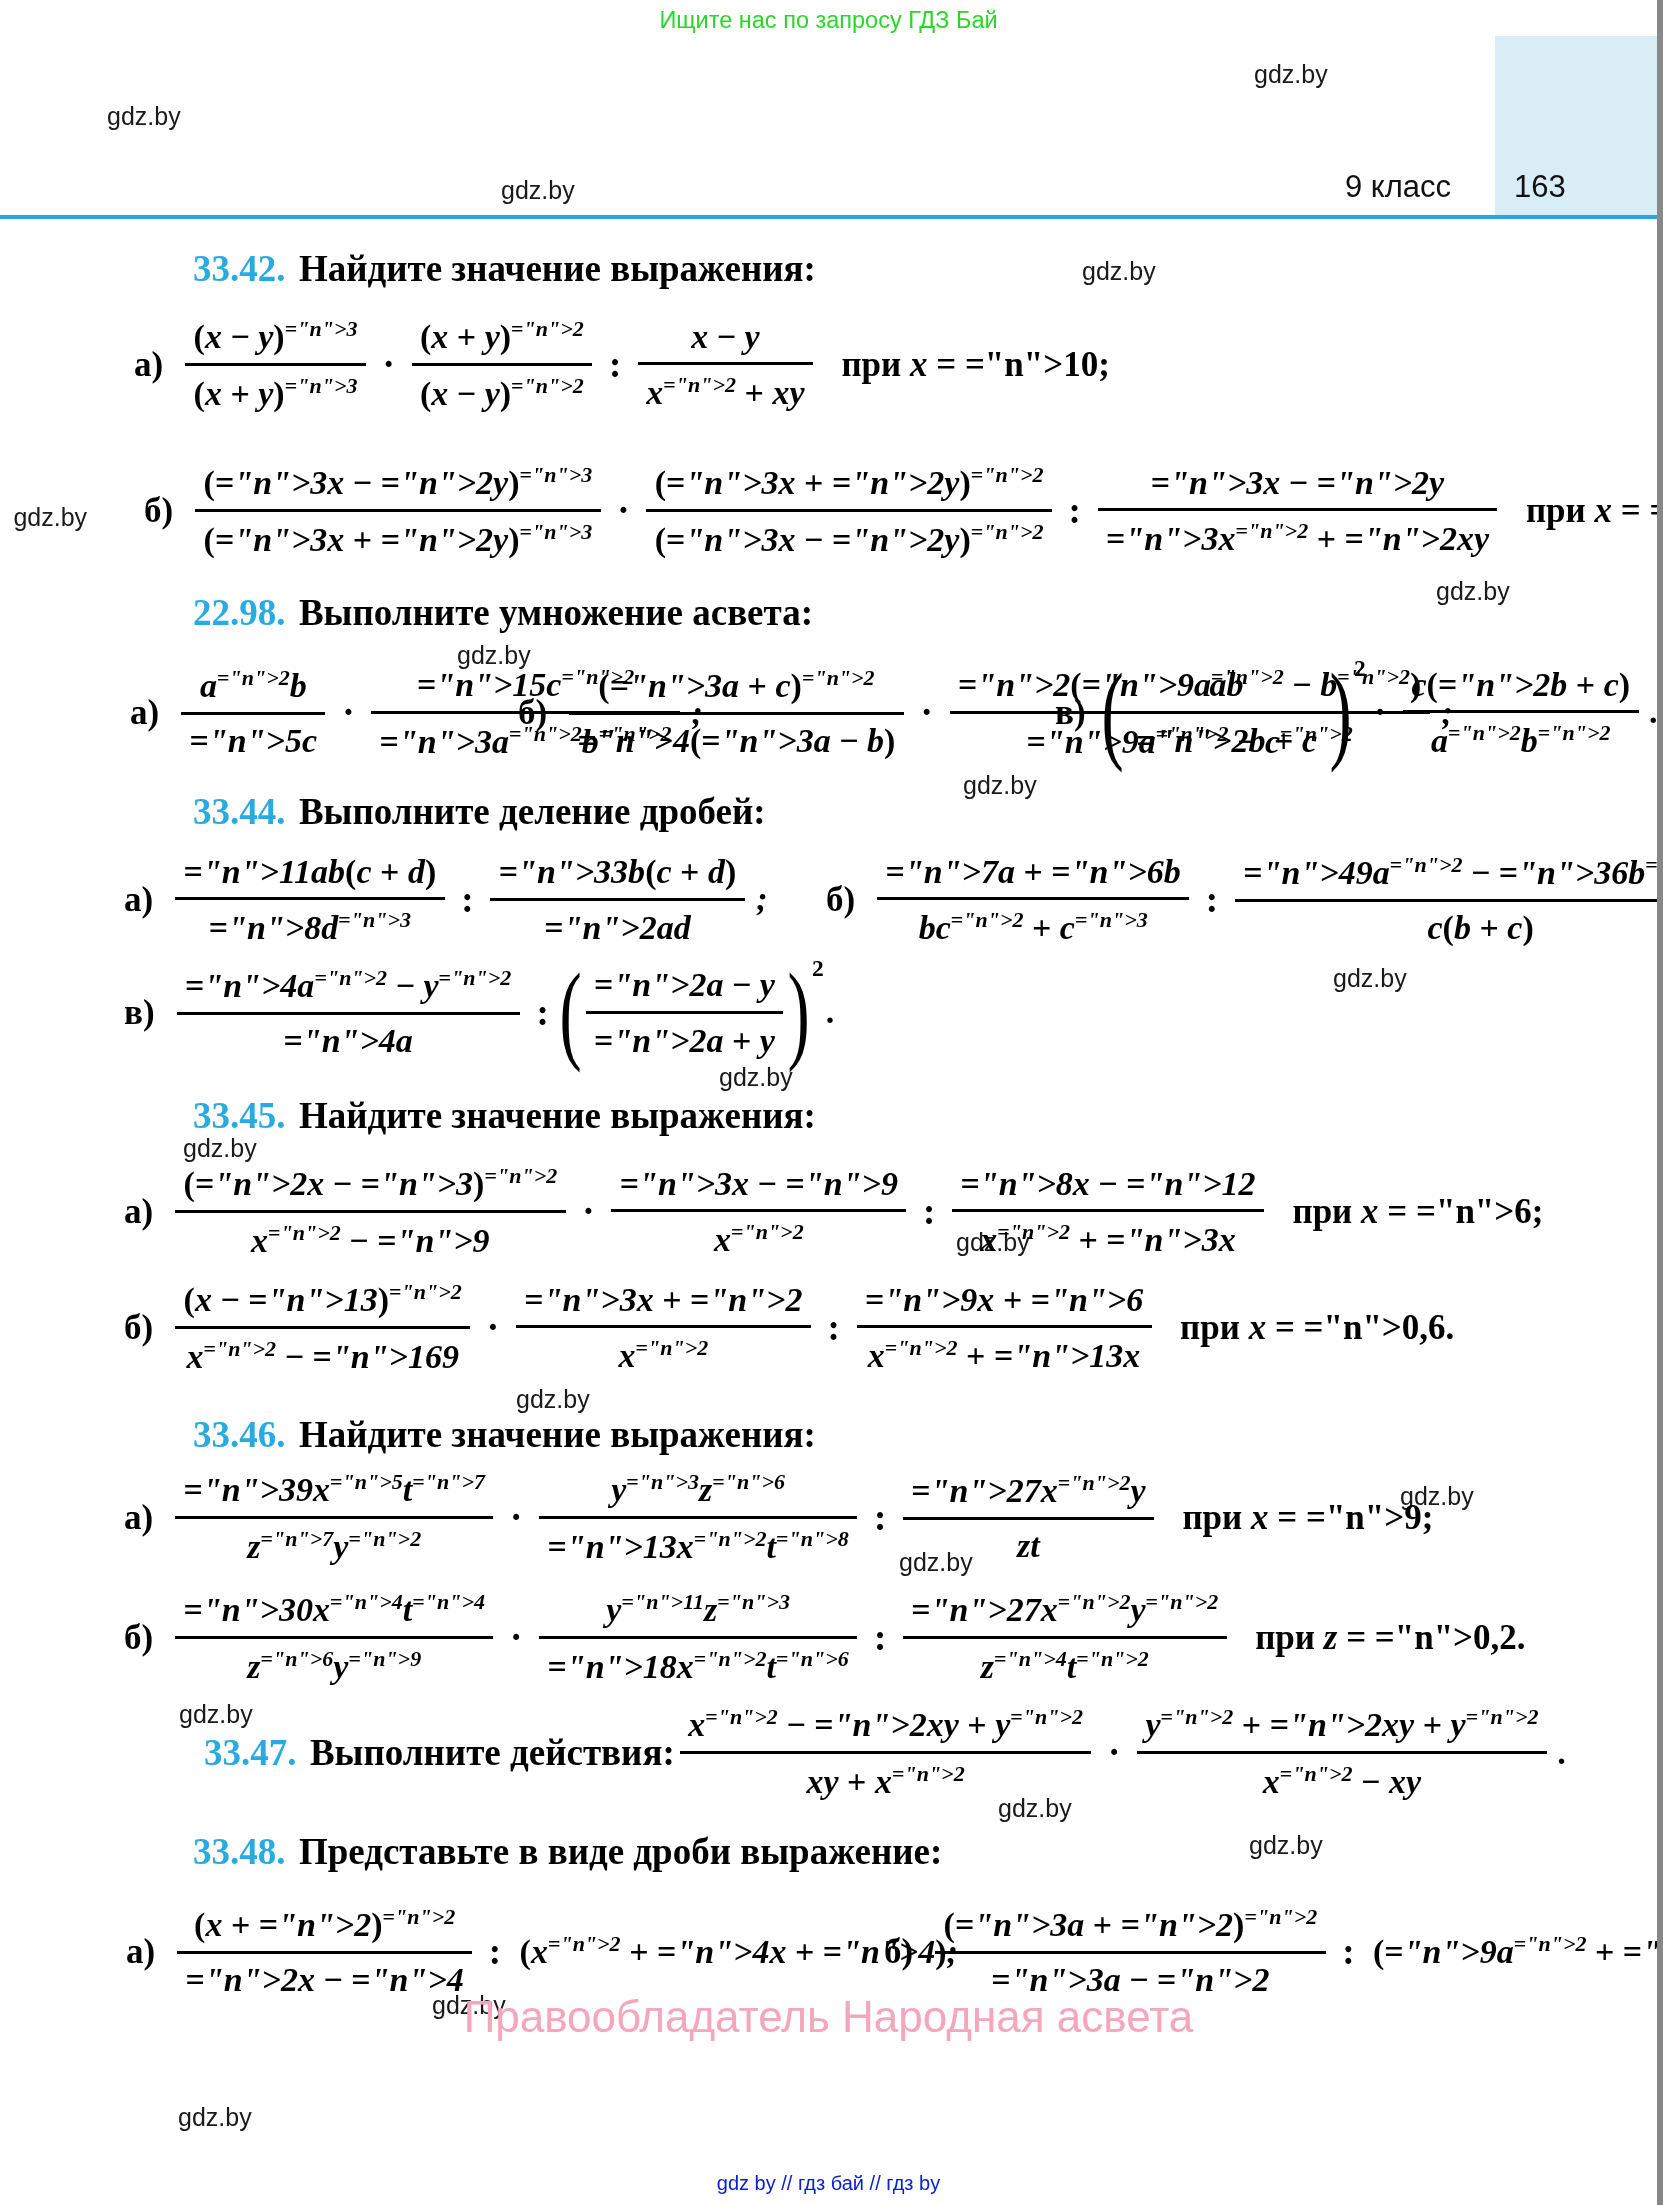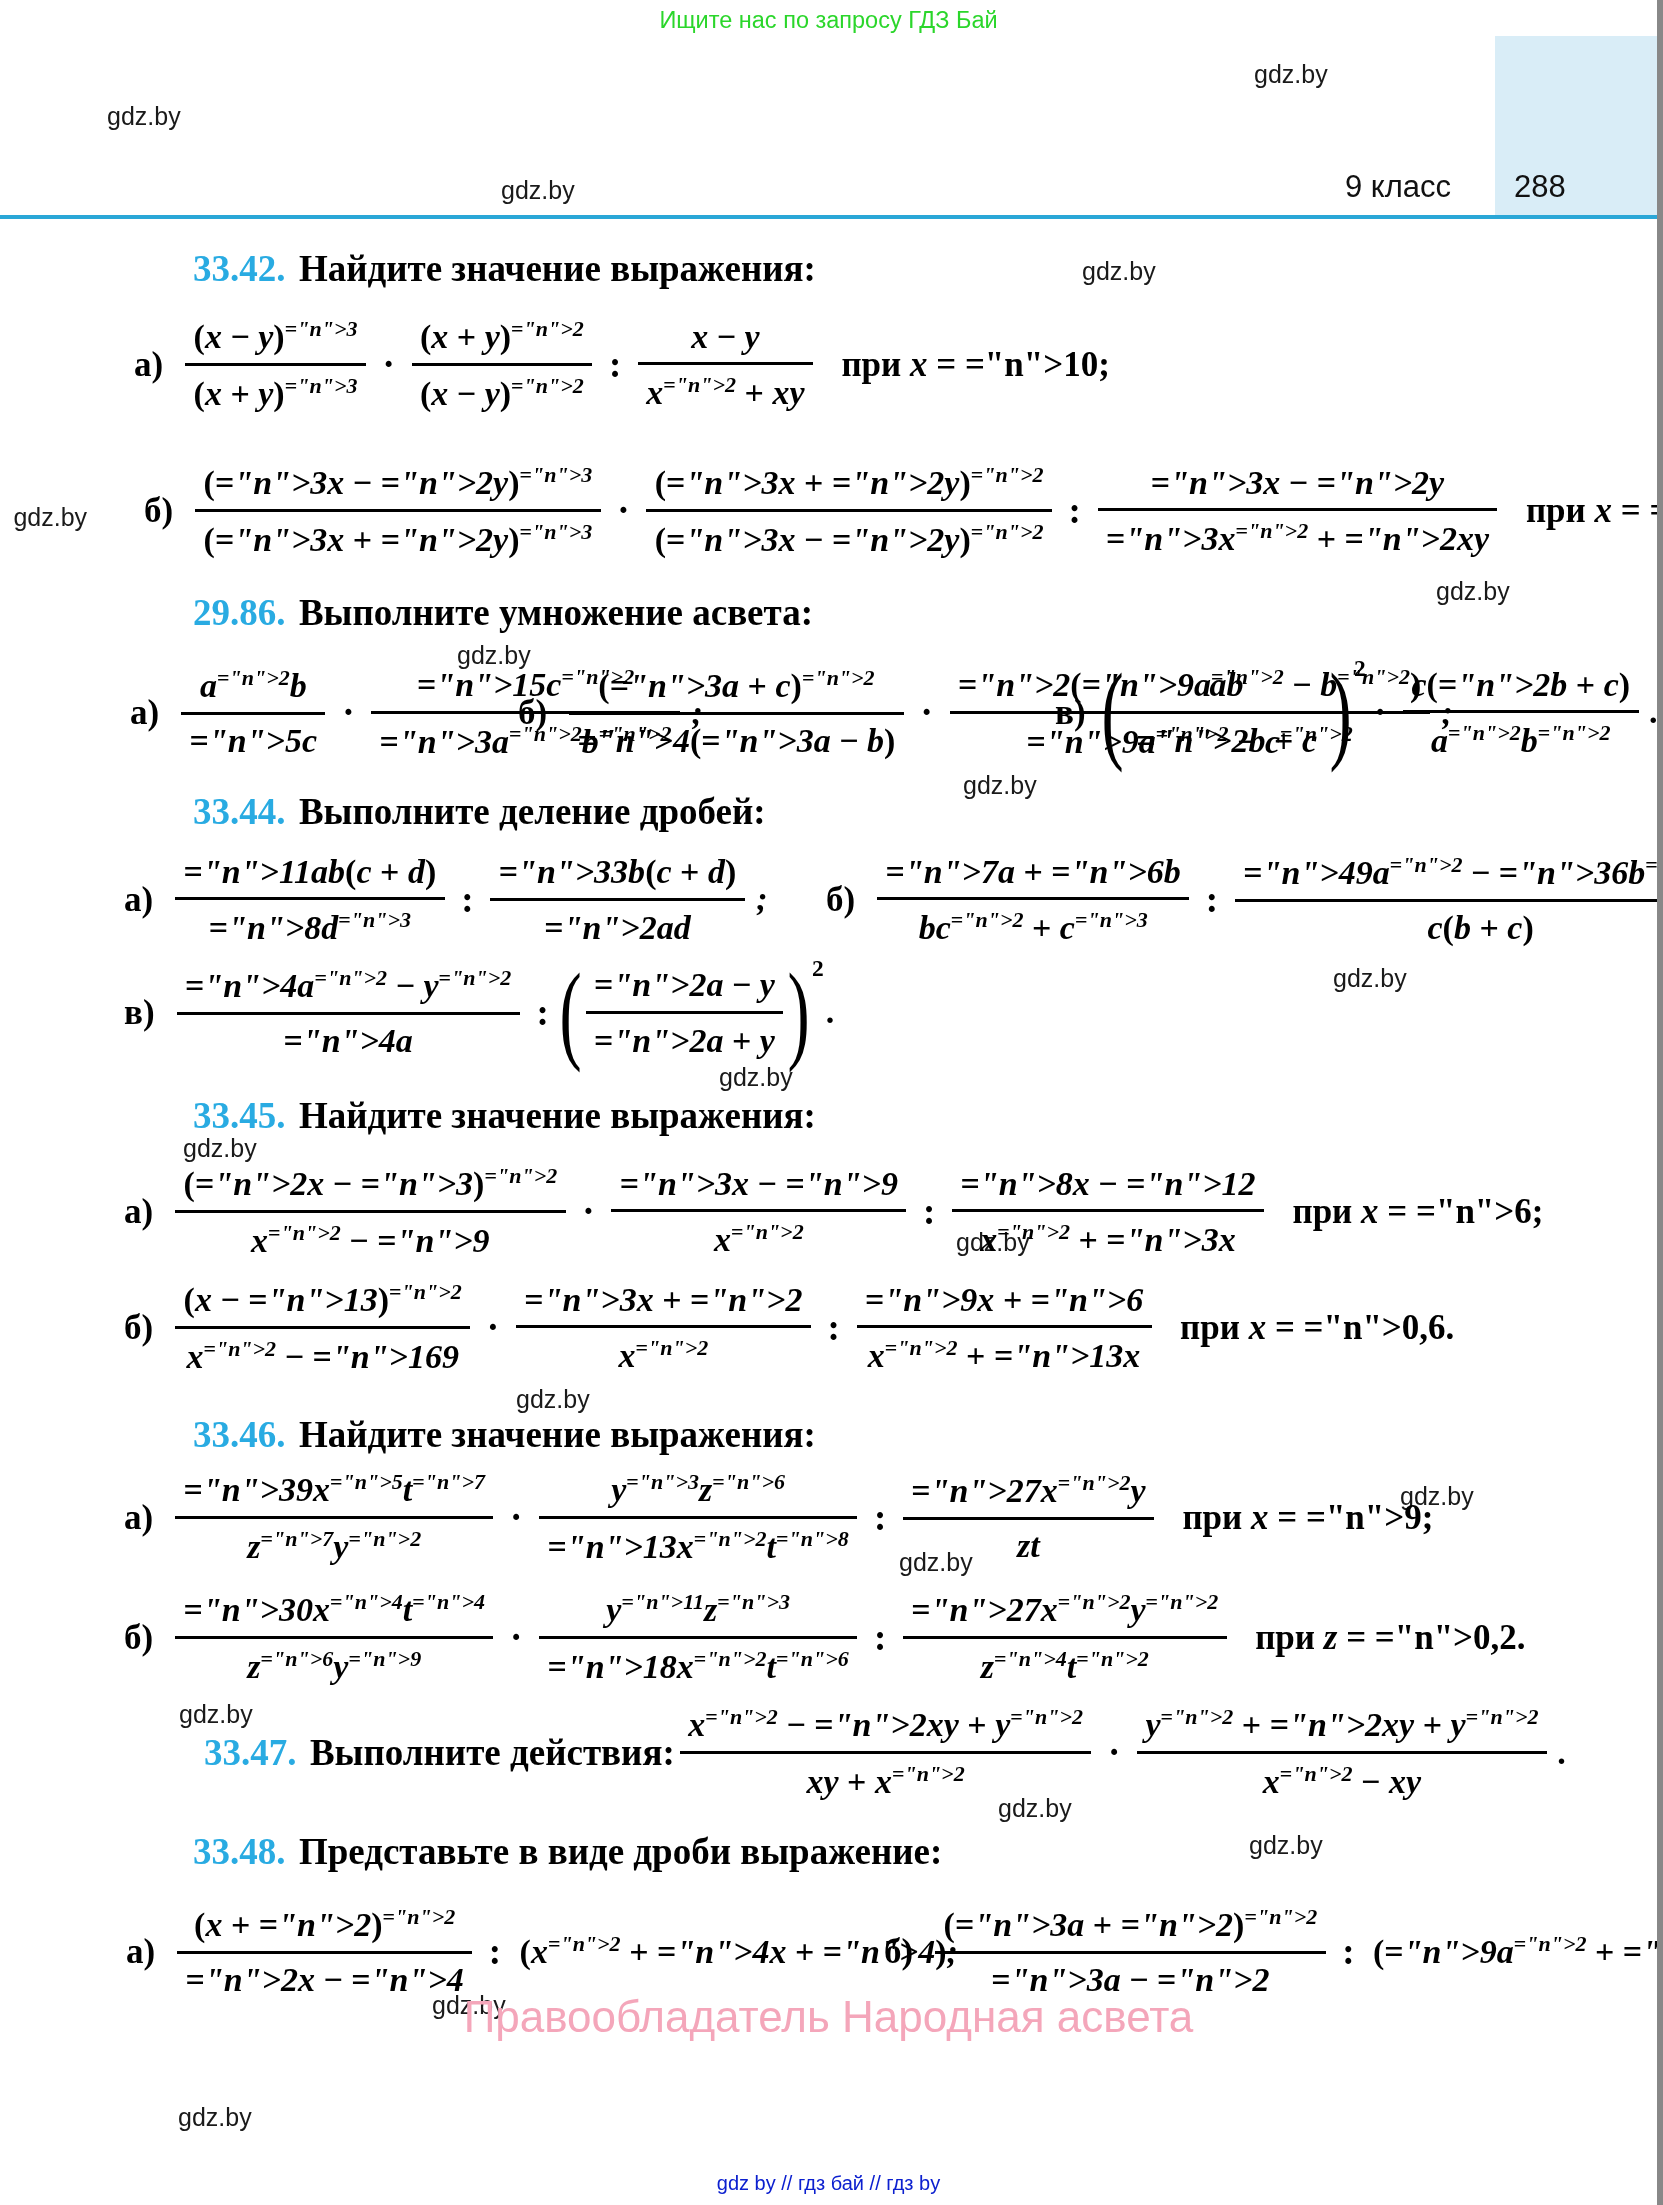--- a/index.html
+++ b/index.html
@@ -41,21 +41,21 @@
 </style>
 </head>
 <body>
 
 <div class="page">
 
   <div class="banner">Ищите нас по запросу ГДЗ Бай</div>
 
   <div class="band"></div>
   <div class="grade">9 класс</div>
-  <div class="pagenum">288</div>
+  <div class="pagenum">163</div>
   <div class="topline"></div>
 
   <span class="wm" style="left:1254px;top:60px">gdz.by</span>
   <span class="wm" style="left:107px;top:102px">gdz.by</span>
   <span class="wm" style="left:501px;top:176px">gdz.by</span>
   <span class="wm" style="left:1082px;top:257px">gdz.by</span>
   <span class="wm" style="left:13.4px;top:503px">gdz.by</span>
   <span class="wm" style="left:1436px;top:577px">gdz.by</span>
   <span class="wm" style="left:457px;top:641px">gdz.by</span>
   <span class="wm" style="left:963px;top:771px">gdz.by</span>
@@ -110,21 +110,21 @@
         <span class="op">:</span>
         <span class="frac">
           <span class="fn"><span class<span="" class="n">=</span>"n"&gt;3x <span class="n">−</span> <span class<span="" class="n">=</span>"n"&gt;2y</span>
           <span class="fd"><span class<span="" class="n">=</span>"n"&gt;3x<sup><span class<span="" class="n">=</span>"n"&gt;2</sup> <span class="n">+</span> <span class<span="" class="n">=</span>"n"&gt;2xy</span>
         </span>
         <span class="tail">при <i>x</i> <span class="n">=</span> <span class<span="" class="n">=</span>"n"&gt;0,35.</span>
       </span>
   </div>
 
   <div class="ex-title" style="left:193px;top:591px">
-    <span class="enum">29.86.</span><span class="etitle">Выполните умножение асвета:</span>
+    <span class="enum">22.98.</span><span class="etitle">Выполните умножение асвета:</span>
   </div>
   <div class="part" style="left:130px;top:641px">
     <span class="plabel">а)</span>
     <span class="formula">
         <span class="frac">
           <span class="fn">a<sup><span class<span="" class="n">=</span>"n"&gt;2</sup>b</span>
           <span class="fd"><span class<span="" class="n">=</span>"n"&gt;5c</span>
         </span>
         <span class="op">·</span>
         <span class="frac">

